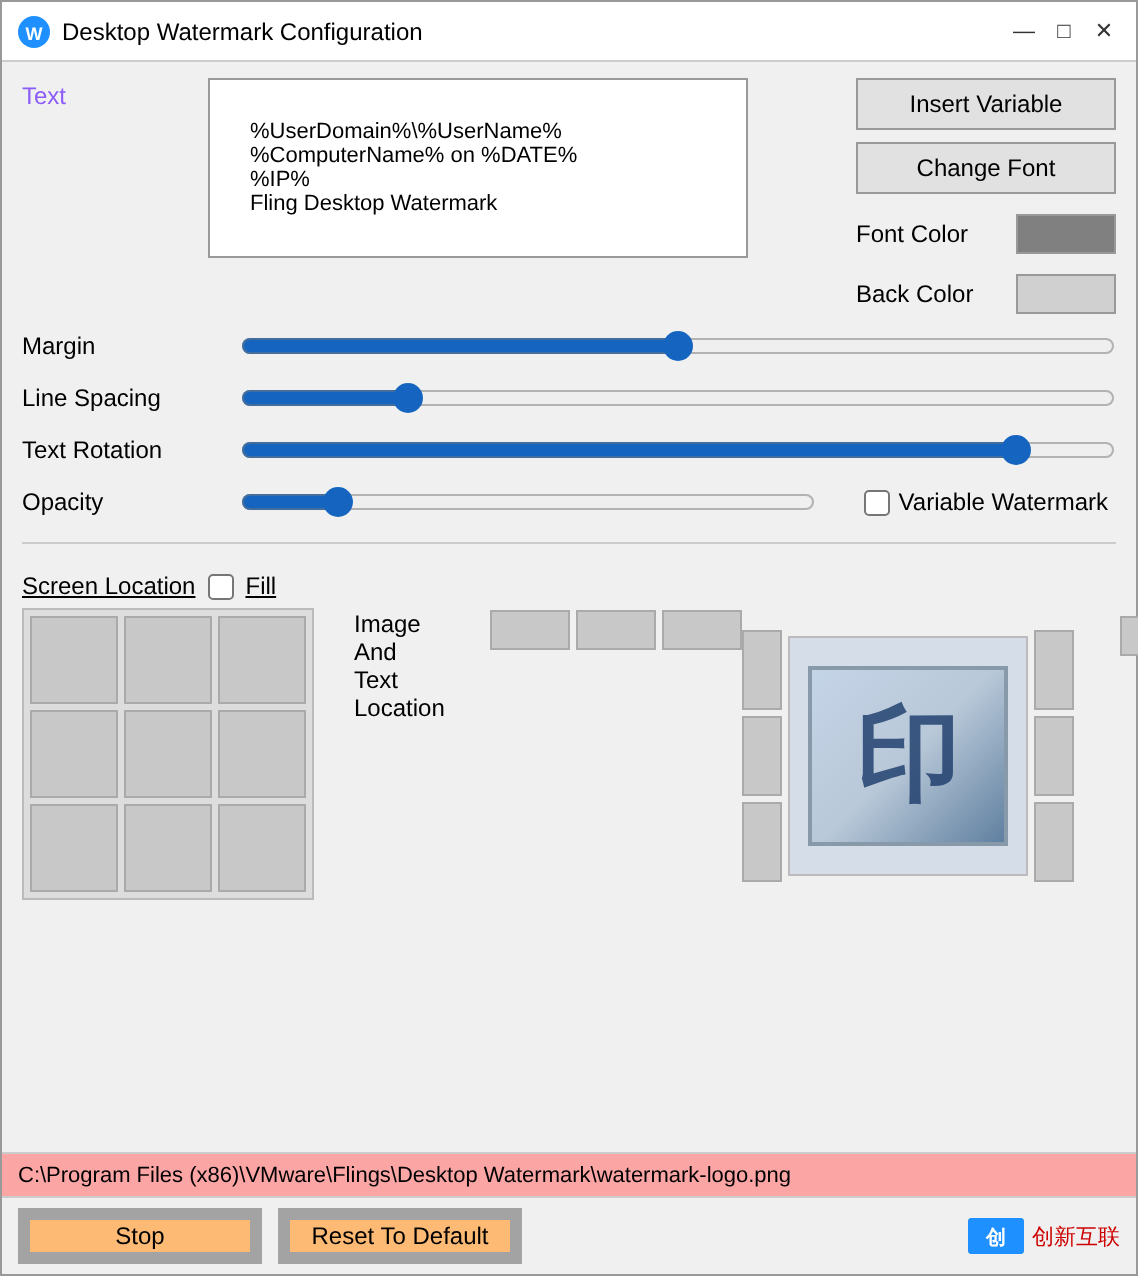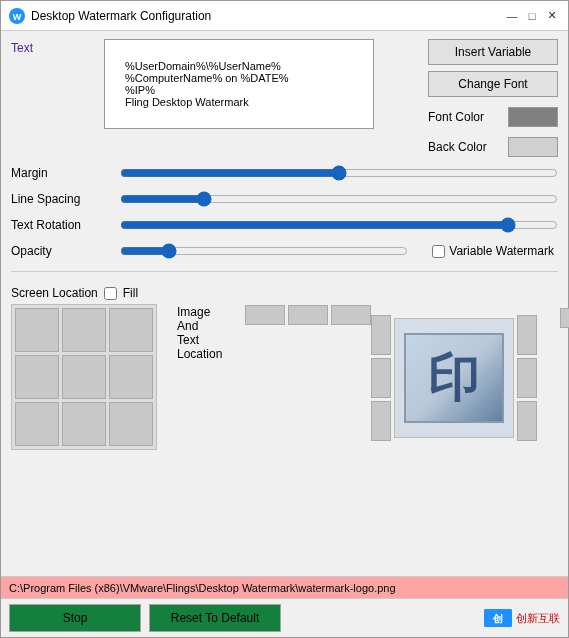--- a/index.html
+++ b/index.html
@@ -66,21 +66,21 @@
     }
     .row {
       display: flex;
       align-items: flex-start;
       gap: 8px;
     }
     .label {
       width: 85px;
       flex-shrink: 0;
       font-size: 12px;
-      color: #4c1d95;
+      color: #8b5cf6;
       padding-top: 2px;
     }
     .text-area-wrap {
       flex: 1;
       position: relative;
     }
     textarea {
       width: 100%;
       height: 90px;
       border: 1px solid #999;
@@ -159,20 +159,21 @@
     .grid-container {
       display: flex;
       flex-direction: column;
       align-items: flex-start;
     }
     .grid-header-row {
       display: flex;
       align-items: center;
       gap: 6px;
       margin-bottom: 4px;
+      text-decoration: underline;
     }
     .grid-3x3 {
       display: grid;
       grid-template-columns: repeat(3, 44px);
       grid-template-rows: repeat(3, 44px);
       gap: 3px;
       border: 1px solid #bbb;
       padding: 3px;
       background: #ddd;
     }
@@ -265,24 +266,24 @@
     .bottom-bar {
       background: #f0f0f0;
       border-top: 1px solid #ccc;
       padding: 5px 8px;
       display: flex;
       gap: 8px;
       align-items: center;
       flex-shrink: 0;
     }
     button.bottom-btn {
-      width: 132px;
+      width: 122px;
       height: 28px;
-      background: #15803d;
-      border: 1px solid #a3a3a3;
+      background: #fdba74;
+      border: 6px solid #a3a3a3;
       cursor: pointer;
       font-size: 12px;
       font-family: inherit;
     }
     .watermark-brand {
       margin-left: auto;
       display: flex;
       align-items: center;
       gap: 4px;
       font-size: 11px;

